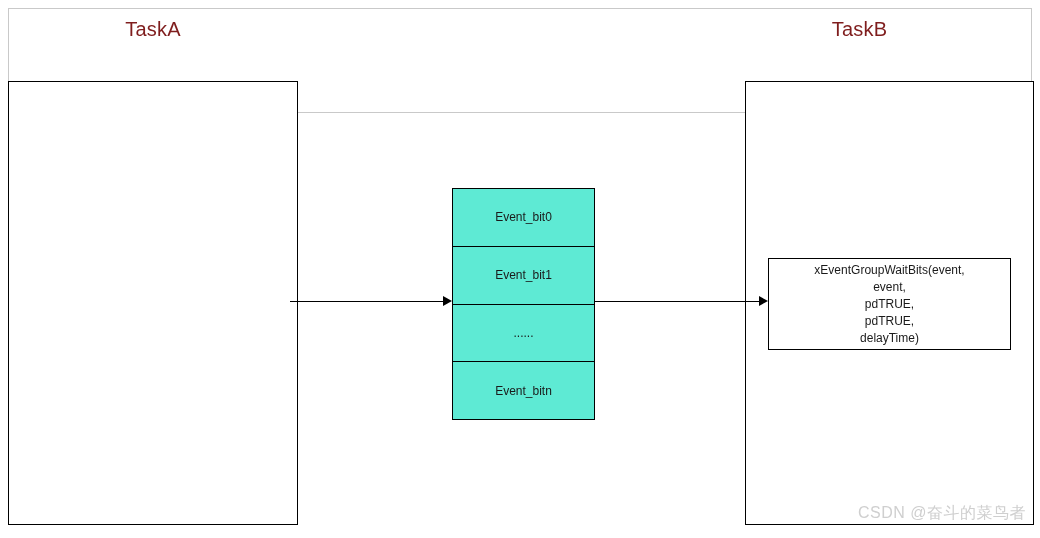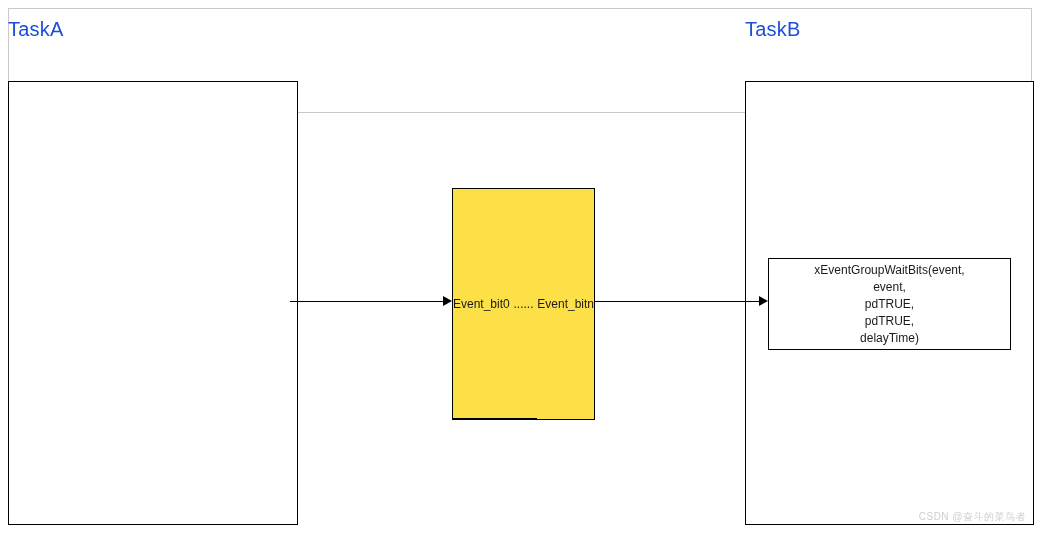--- a/index.html
+++ b/index.html
@@ -49,31 +49,31 @@
     top: 81px;
     width: 289px;
     height: 444px;
   }
 
   
   .task-title {
     position: absolute;
     top: 18px;
     font-size: 20px;
-    color: #1d4ed8;
-    text-align: left;
+    color: #7f1d1d;
+    text-align: center;
     white-space: nowrap;
     letter-spacing: 0.2px;
   }
   #task-a-title {
     left: 8px;
     width: 290px;
   }
   #task-b-title {
-    left: 745px;
+    left: 715px;
     width: 289px;
   }
 
   
   .func-box {
     position: absolute;
     border: 1.6px solid #000000;
     box-sizing: border-box;
     background: #ffffff;
     display: flex;
@@ -105,23 +105,23 @@
 
   
   #event-table {
     position: absolute;
     left: 452px;
     top: 188px;
     width: 143px;
     height: 232px;
     border: 1.6px solid #000000;
     box-sizing: border-box;
-    background: #fde047;
+    background: #5eead4;
     display: flex;
-    flex-direction: row;
+    flex-direction: column;
   }
   #event-table .event-row {
     flex: 1 1 0;
     display: flex;
     align-items: center;
     justify-content: center;
     font-size: 12px;
     color: #1a1a1a;
     border-bottom: 1.3px solid #000000;
     box-sizing: border-box;
@@ -162,21 +162,21 @@
   #arrow-table-to-b-head {
     left: 759px;
     top: 296px;
   }
 
   
   #watermark {
     position: absolute;
     right: 14px;
     bottom: 14px;
-    font-size: 10px;
+    font-size: 16px;
     color: #cfcfcf;
     white-space: nowrap;
     letter-spacing: 0.5px;
     pointer-events: none;
   }
 </style>
 </head>
 <body>
 
 <div id="canvas">
@@ -186,20 +186,21 @@
   <div class="task-panel" id="task-a-panel"></div>
   <div class="task-panel" id="task-b-panel"></div>
 
   <div class="task-title" id="task-a-title">TaskA</div>
 
   <div class="task-title" id="task-b-title">TaskB</div>
 
 
   <div id="event-table">
     <div class="event-row">Event_bit0</div>
+    <div class="event-row">Event_bit1</div>
     <div class="event-row">......</div>
     <div class="event-row">Event_bitn</div>
   </div>
 
   <div class="func-box" id="wait-bits-box">
     <span class="line">xEventGroupWaitBits(event,</span>
     <span class="line">event,</span>
     <span class="line">pdTRUE,</span>
     <span class="line">pdTRUE,</span>
     <span class="line">delayTime)</span>

